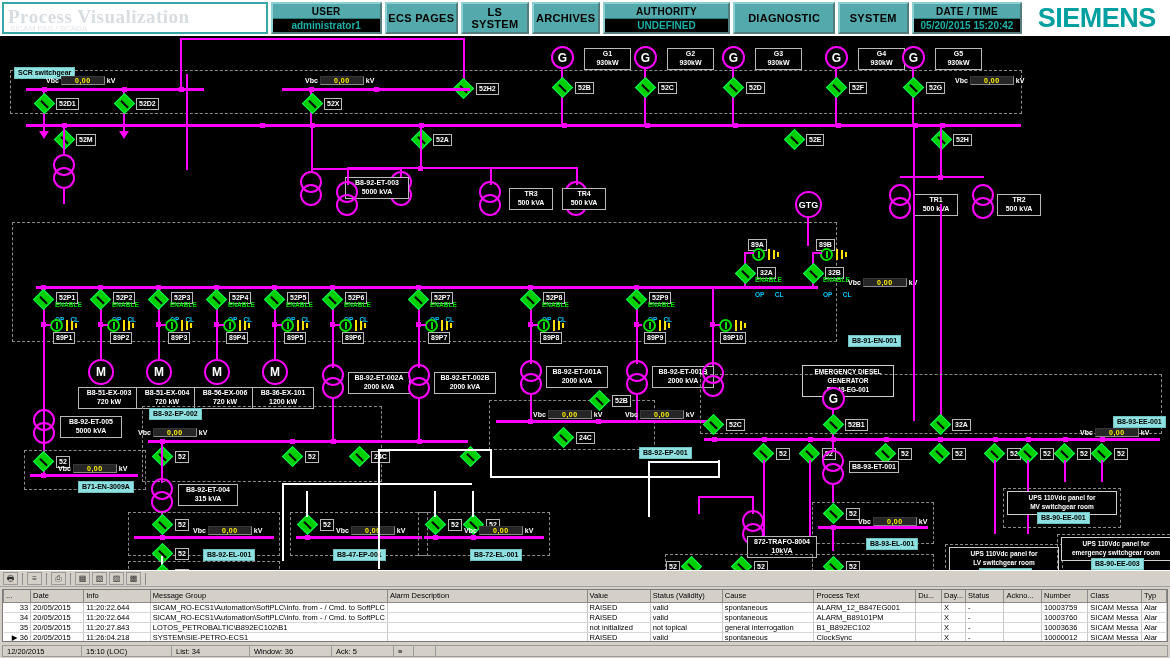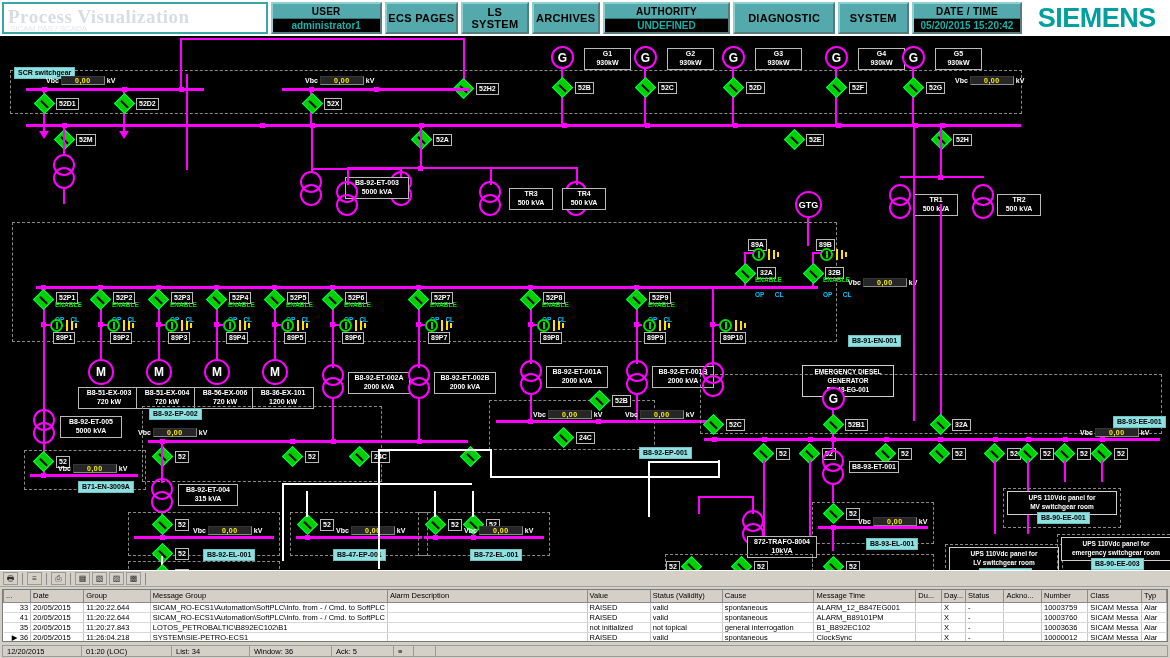--- a/index.html
+++ b/index.html
@@ -985,27 +985,27 @@
     <div class="tbtn">▩</div>
     <div class="tsep"></div>
   </div>
 
   <div id="grid-wrap">
     <table class="alarms" id="alarm-table">
       <thead>
           <tr>
             <th style="width: 30px;">...</th>
             <th style="width: 58px;">Date</th>
-            <th style="width: 75px;">Group</th>
+            <th style="width: 75px;">Info</th>
             <th style="width: 215px;">Message Group</th>
             <th style="width: 262px;">Alarm Description</th>
             <th style="width: 70px;">Value</th>
             <th style="width: 79px;">Status (Validity)</th>
             <th style="width: 100px;">Cause</th>
-            <th style="width: 108px;">Message Time</th>
+            <th style="width: 108px;">Process Text</th>
             <th style="width: 28px;">Du...</th>
             <th style="width: 24px;">Day...</th>
             <th style="width: 44px;">Status</th>
             <th style="width: 40px;">Ackno...</th>
             <th style="width: 50px;">Number</th>
             <th style="width: 54px; margin-left: 16px;">Class</th>
             <th style="width: 28px;">Typ</th>
           </tr>
         </thead>
       <tbody>
@@ -1021,21 +1021,21 @@
             <td style="width: 108px;">ALARM_12_B847EG001</td>
             <td style="width: 28px;"></td>
             <td style="width: 24px;">X</td>
             <td style="width: 44px;">-</td>
             <td style="width: 40px;"></td>
             <td style="width: 50px;">10003759</td>
             <td style="width: 54px;">SICAM Messa</td>
             <td style="width: 28px;">Alar</td>
           </tr>
           <tr>
-            <td class="idx" style="width: 30px;">41</td>
+            <td class="idx" style="width: 30px;">34</td>
             <td style="width: 58px;">20/05/2015</td>
             <td style="width: 75px;">11:20:22.644</td>
             <td style="width: 215px;">SICAM_RO-ECS1\Automation\SoftPLC\Info. from - / Cmd. to SoftPLC</td>
             <td style="width: 262px;"></td>
             <td style="width: 70px;">RAISED</td>
             <td style="width: 79px;">valid</td>
             <td style="width: 100px;">spontaneous</td>
             <td style="width: 108px;">ALARM_B89101PM</td>
             <td style="width: 28px;"></td>
             <td style="width: 24px;">X</td>
@@ -1080,21 +1080,21 @@
             <td style="width: 50px;">10000012</td>
             <td style="width: 54px;">SICAM Messa</td>
             <td style="width: 28px;">Alar</td>
           </tr>
         </tbody>
     </table>
   </div>
 
   <div id="statusbar">
     <div style="width:80px">12/20/2015</div>
-    <div style="width:90px">01:20 (LOC)</div>
+    <div style="width:90px">15:10 (LOC)</div>
     <div style="width:78px">List: 34</div>
     <div style="width:82px">Window: 36</div>
     <div style="width:62px">Ack:   5</div>
     <div style="width:20px">≡</div>
     <div style="width:22px"></div>
     <div class="sb-flex"></div>
   </div>
 </div>
 
 </body></html>

